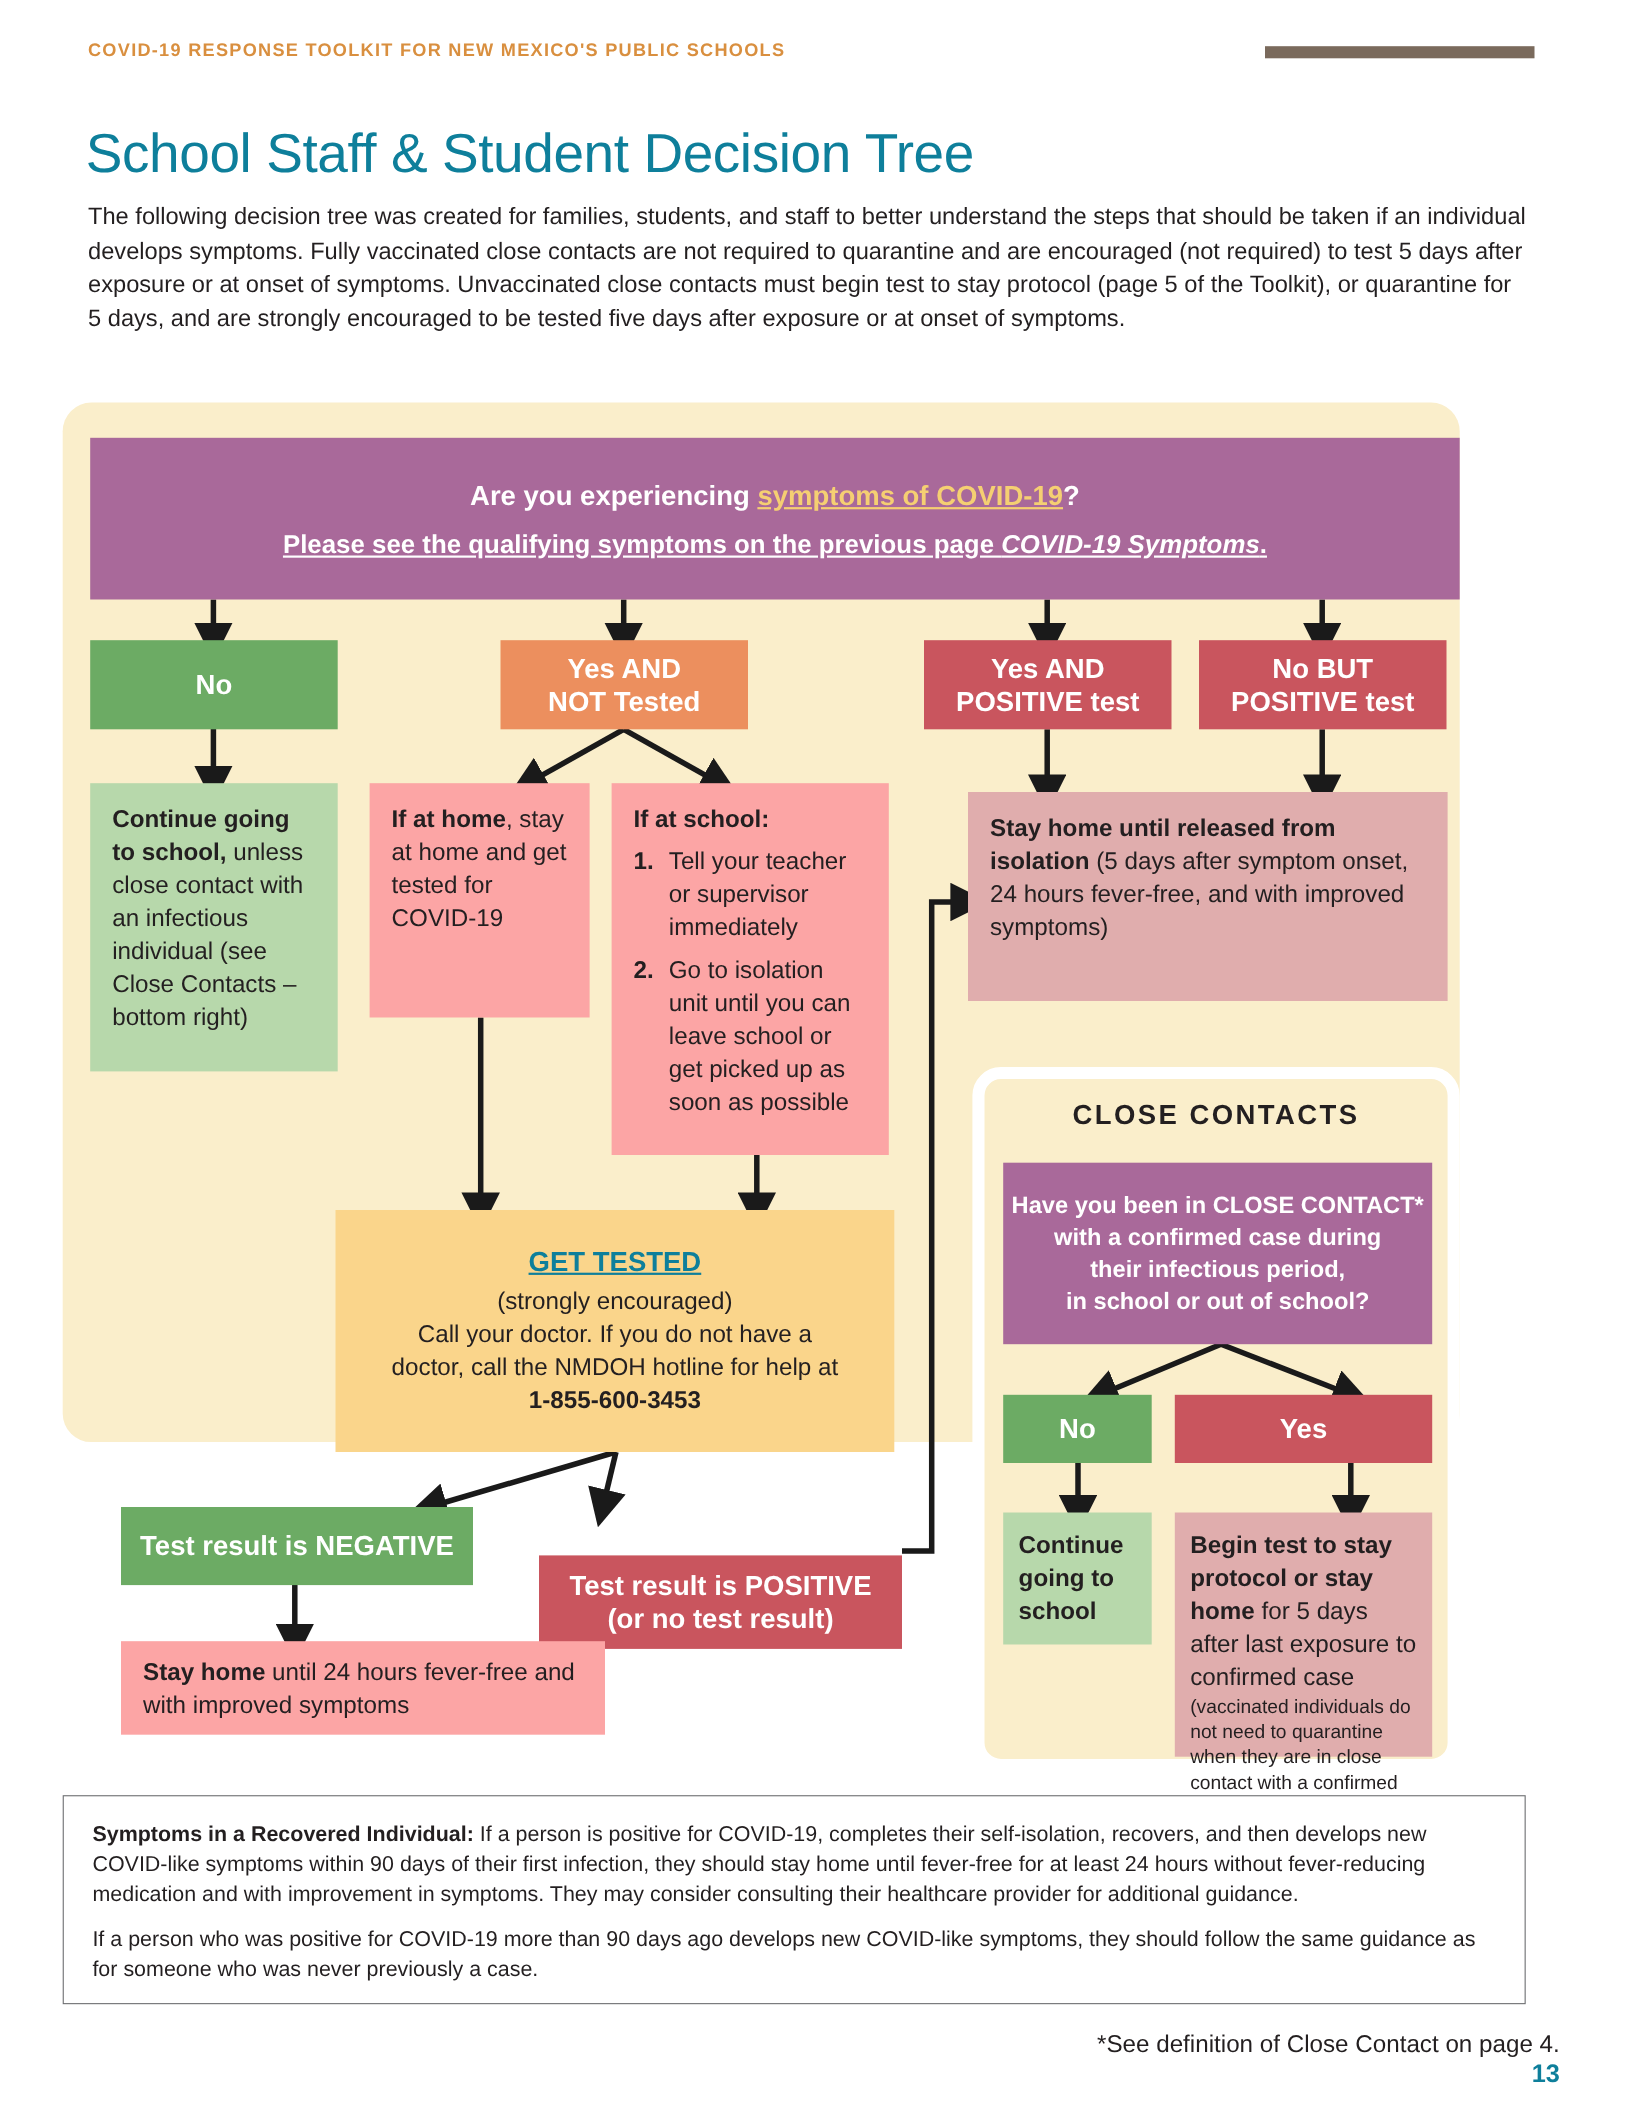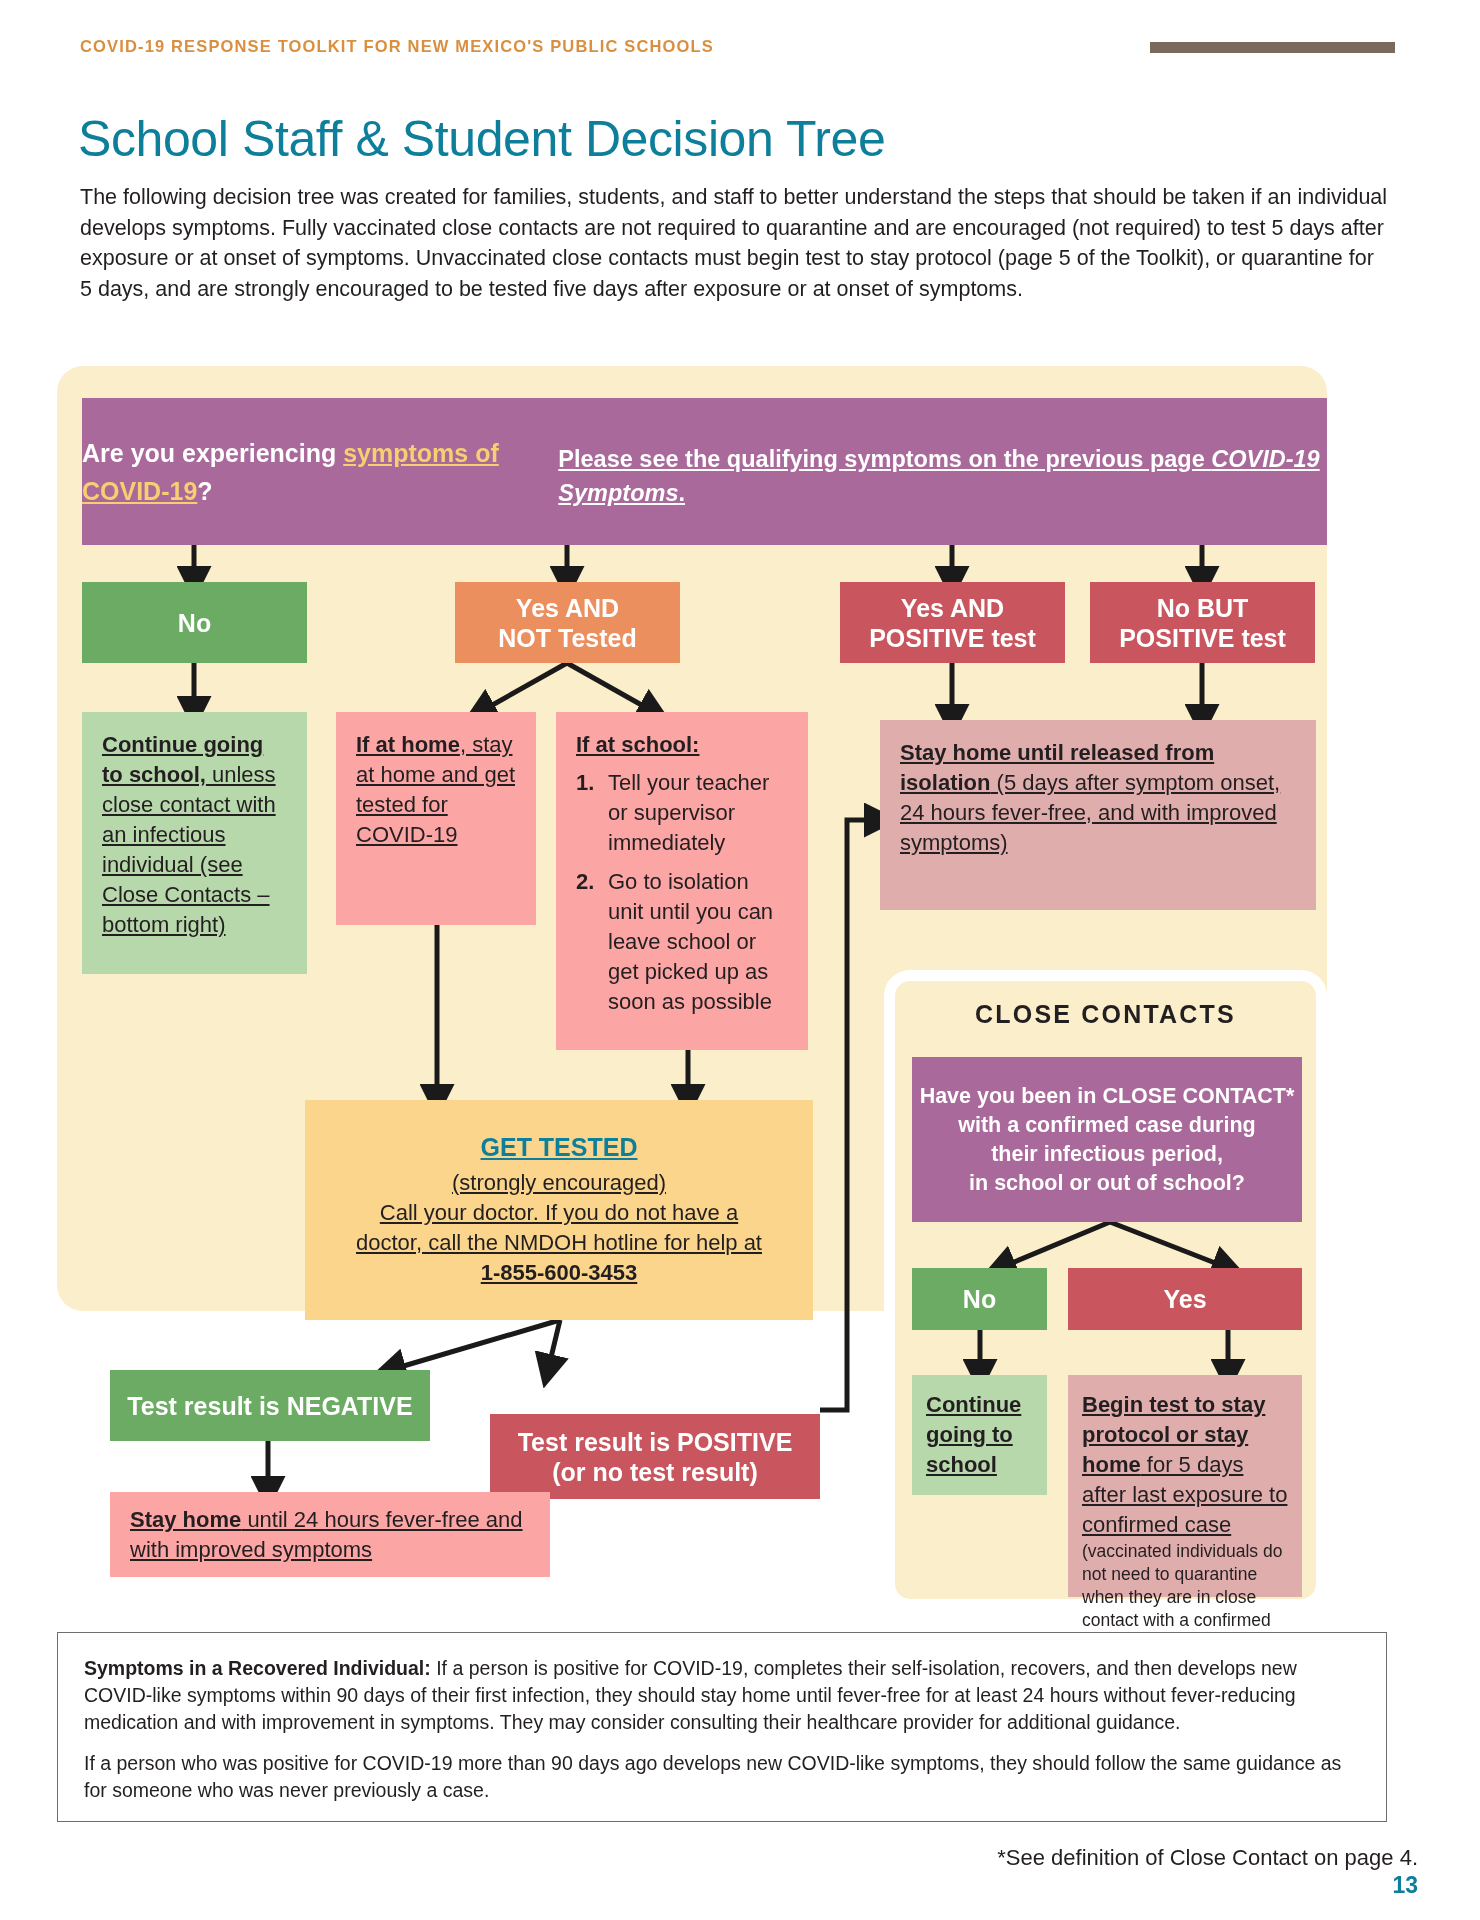--- a/index.html
+++ b/index.html
@@ -62,21 +62,21 @@
     text-align: center; font-weight: bold;
   }
   .pad { padding: 18px 20px; }
 
   .q-title { font-size: 25px; font-weight: bold; line-height: 38px; }
   .q-sub { font-size: 23.5px; font-weight: bold; line-height: 34px; }
   .link-gold { color: #f5cf72; text-decoration: underline; }
   .ital { font-style: italic; }
 
   .chip { font-size: 25px; font-weight: bold; line-height: 30px; }
-  .body-txt { font-size: 22px; line-height: 30px; text-decoration: underline; }
+  .body-txt { font-size: 22px; line-height: 30px; }
   .body-txt b { font-weight: bold; }
   .small-txt { font-size: 17.5px; line-height: 23px; }
 
   
   ol.steps { list-style: none; margin: 8px 0 0 0; padding: 0; }
   ol.steps li {
     position: relative; padding-left: 32px; margin-bottom: 9px;
     font-size: 22px; line-height: 30px;
   }
   ol.steps li .num {
@@ -164,21 +164,21 @@
 
       <path d="M1110,1222 L1000,1268"></path>
       <path d="M1110,1222 L1228,1268"></path>
 
       <path d="M980,1330 L980,1375"></path>
 
       <path d="M1228,1330 L1228,1375"></path>
     </g>
   </svg>
 
-  <div class="box box-purple" style="left:82px; top:398px; width:1245px; height:147px; display:flex; flex-direction:row; align-items:center; justify-content:center;">
+  <div class="box box-purple" style="left:82px; top:398px; width:1245px; height:147px; display:flex; flex-direction:column; align-items:center; justify-content:center;">
     <div class="q-title">
       <span>Are you experiencing </span><span class="link-gold">symptoms of COVID-19</span><span>?</span>
     </div>
     <div class="q-sub" style="margin-top:8px;text-decoration:underline;">
       <span>Please see the qualifying symptoms on the previous page </span><span class="ital">COVID-19 Symptoms</span><span>.</span>
     </div>
   </div>
 
   <div class="box box-green lbl-center chip" style="left:82px; top:582px; width:225px; height:81px;">
     <span>No</span>

